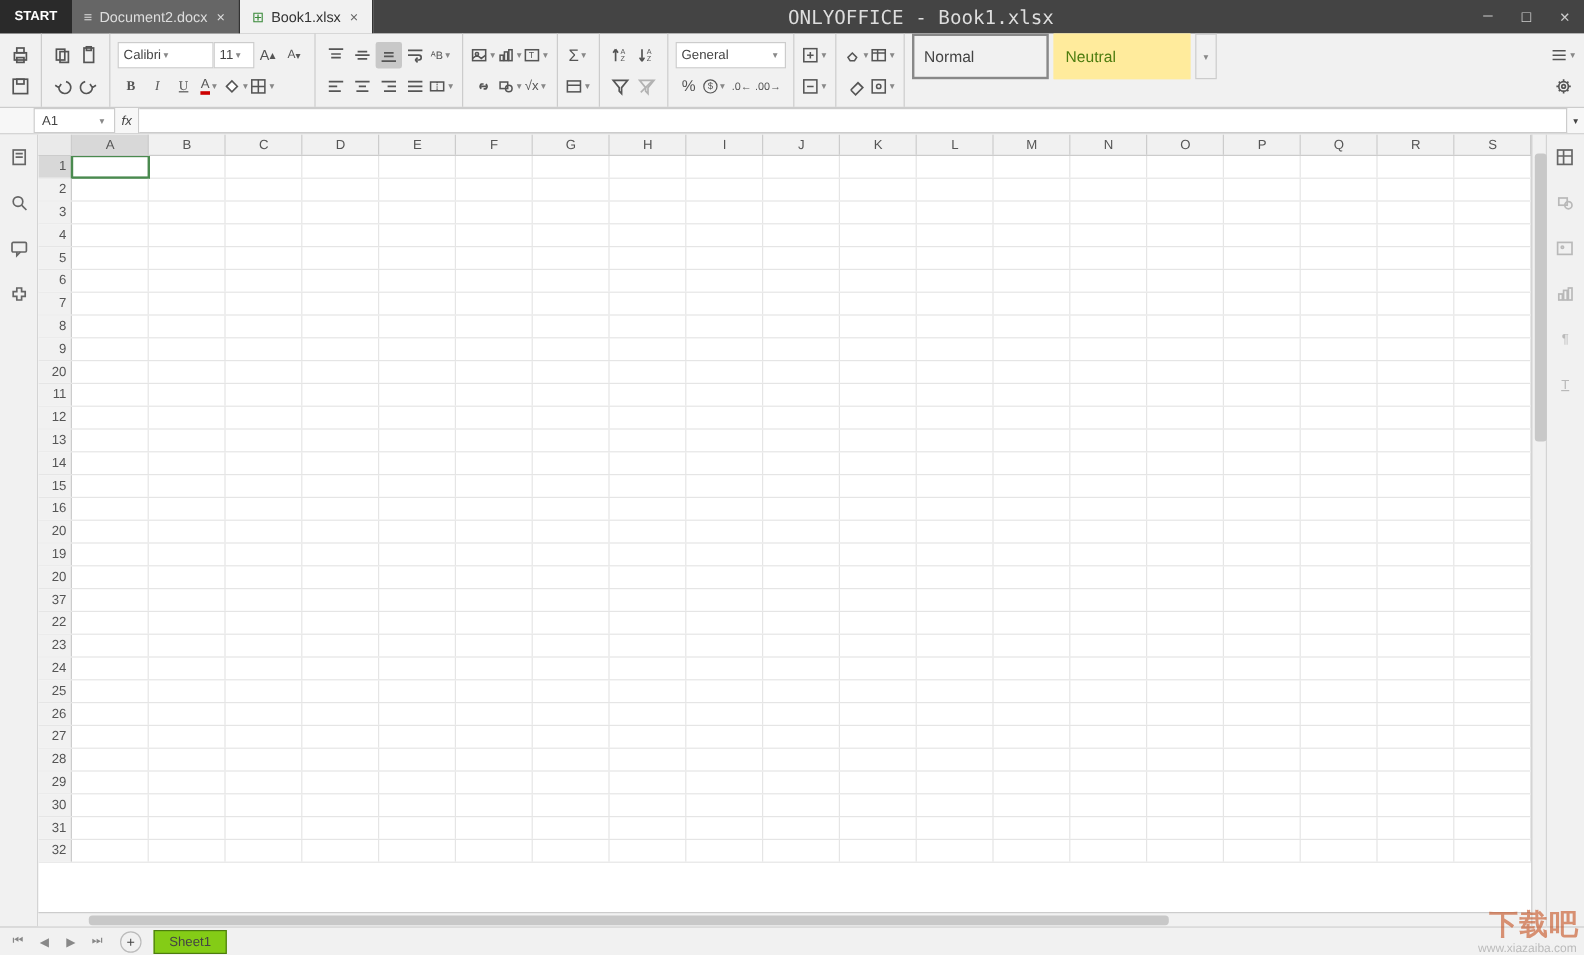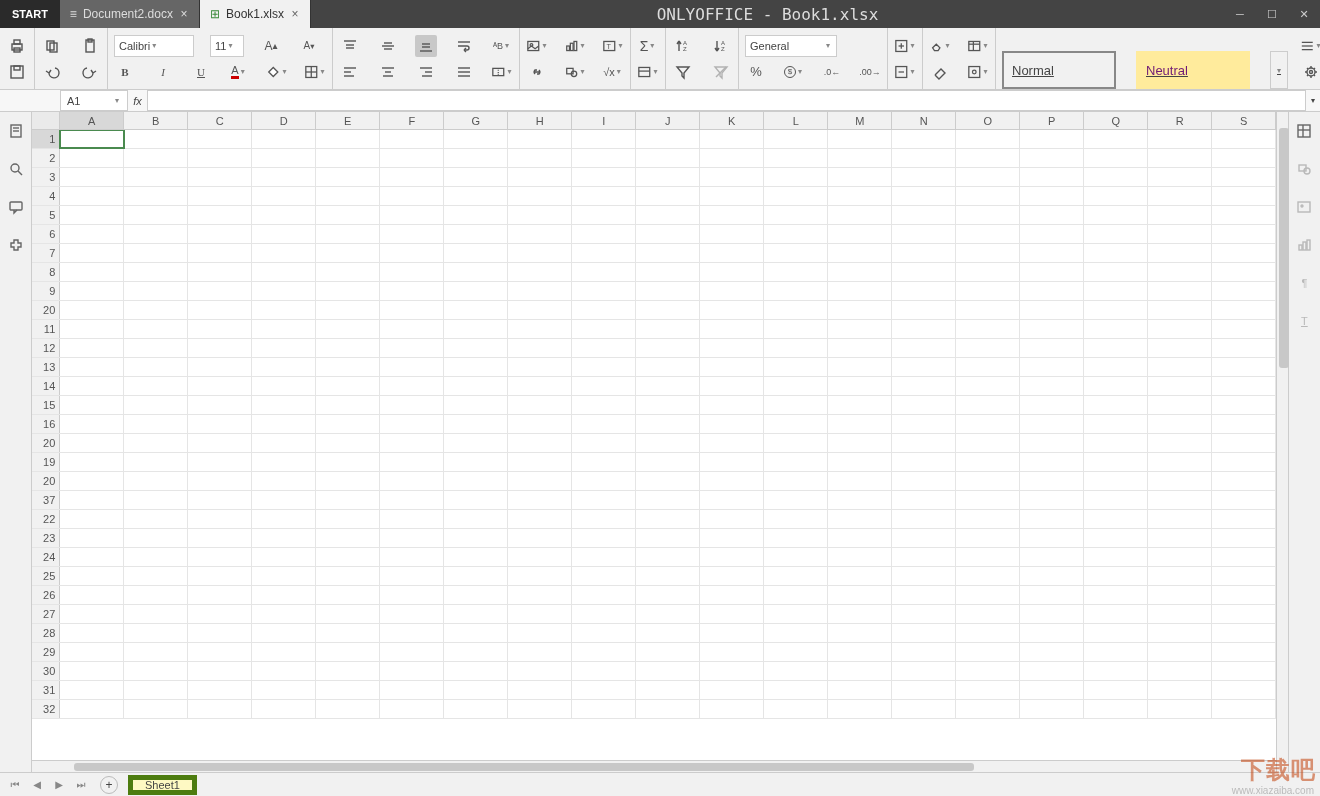--- a/index.html
+++ b/index.html
@@ -7,34 +7,34 @@
 .titlebar { height: 28px; background: #444; color: #fff; display: flex; align-items: stretch; }
 .start-btn { background: #2a2a2a; color: #fff; padding: 0 12px; display: flex; align-items: center; font-weight: bold; font-size: 11px; }
 .tab { display: flex; align-items: center; padding: 0 10px; background: #666; color: #ddd; font-family: monospace; font-size: 12px; border-right: 1px solid #333; height: 100%; gap: 6px; }
 .tab.active { background: #f1f1f1; color: #333; }
 .tab-close { width: 10px; text-align: center; cursor: pointer; }
 .title-center { flex: 1; display: flex; align-items: center; justify-content: center; color: #ddd; font-family: monospace; font-size: 16px; }
 .winctl { display: flex; }
 .winbtn { width: 32px; display: flex; align-items: center; justify-content: center; color: #ccc; }
 .toolbar-wrap { height: 62px; background: #f1f1f1; border-bottom: 1px solid #ccc; display: flex; }
 .tgroup { display: flex; flex-direction: column; padding: 5px 6px; border-right: 1px solid #ccc; gap: 4px; justify-content: center; }
-.trow { display: flex; align-items: center; gap: 16px; }
+.trow { display: flex; align-items: center; gap: 0; }
 .tbtn { width: 22px; height: 22px; display: flex; align-items: center; justify-content: center; color: #555; border-radius: 2px; }
 .tbtn.active { background: #c8c8c8; }
 .tsel { height: 22px; border: 1px solid #ccc; background: #fff; display: flex; align-items: center; padding: 0 4px; font-size: 11px; color: #444; }
 .tsel-font { width: 80px; }
 .tsel-size { width: 34px; }
 .tsel-num { width: 92px; }
 .drop { width: 6px; font-size: 8px; color: #888; margin-left: 2px; }
-.stylebox { display: flex; align-items: flex-end; gap: 20px; padding: 0 6px; text-decoration: underline; }
+.stylebox { display: flex; align-items: flex-start; gap: 4px; padding: 0 6px; }
 .style-item { width: 114px; height: 38px; border: 2px solid #888; display: flex; align-items: center; padding: 0 8px; font-size: 13px; }
-.style-neutral { background: #ffeb9c; color: #701a75; border-color: #ffeb9c; }
+.style-neutral { background: #ffeb9c; color: #4d7c0f; border-color: #ffeb9c; }
 .style-more { width: 18px; height: 38px; border: 1px solid #ccc; display: flex; align-items: center; justify-content: center; }
 .fxbar { height: 22px; background: #f7f7f7; border-bottom: 1px solid #ccc; display: flex; align-items: stretch; }
-.namebox { width: 68px; border: 1px solid #ccc; background: #fff; display: flex; align-items: center; padding: 0 6px; font-size: 11px; margin-left: 60px; }
+.namebox { width: 68px; border: 1px solid #ccc; background: #fff; display: flex; align-items: center; padding: 0 6px; font-size: 11px; margin-left: 28px; }
 .namebox .drop { margin-left: auto; }
 .fx-icon { width: 20px; display: flex; align-items: center; justify-content: center; font-style: italic; font-size: 11px; border-right: 1px solid #ccc; }
 .fx-input { flex: 1; background: #fff; border: 1px solid #ccc; border-left: none; padding: 0 4px; }
 .fx-expand { width: 14px; display: flex; align-items: center; justify-content: center; font-size: 8px; }
 .main { flex: 1; display: flex; overflow: hidden; }
 .leftbar { width: 40px; background: #f1f1f1; border-right: 1px solid #ccc; display: flex; flex-direction: column; align-items: center; padding-top: 8px; gap: 16px; }
 .leftbar .sbtn, .rightbar .sbtn { width: 22px; height: 22px; display: flex; align-items: center; justify-content: center; color: #666; }
 .rightbar { width: 40px; background: #f1f1f1; border-left: 1px solid #ccc; display: flex; flex-direction: column; align-items: center; padding-top: 8px; gap: 16px; }
 .sheet { flex: 1; display: flex; flex-direction: column; background: #fff; }
 .colhead { display: flex; height: 18px; border-bottom: 1px solid #ccc; background: #f1f1f1; }
@@ -45,21 +45,21 @@
 .row { display: flex; height: 19px; border-bottom: 1px solid #e5e5e5; }
 .rh { width: 28px; background: #f1f1f1; border-right: 1px solid #ccc; display: flex; align-items: center; justify-content: flex-end; padding-right: 4px; font-size: 11px; color: #555; }
 .rh.sel { background: #d8d8d8; }
 .cell { width: 64px; border-right: 1px solid #e5e5e5; }
 .cell.sel { outline: 2px solid #4a8a4f; outline-offset: -1px; }
 .vscroll { width: 14px; background: #f1f1f1; border-left: 1px solid #ccc; position: relative; }
 .vthumb { position: absolute; top: 16px; width: 10px; left: 2px; height: 240px; background: #c8c8c8; border-radius: 3px; }
 .hscroll { height: 12px; background: #f1f1f1; border-top: 1px solid #ccc; position: relative; }
 .hthumb { position: absolute; left: 42px; top: 2px; height: 8px; width: 900px; background: #c8c8c8; border-radius: 3px; }
 .statusbar { height: 24px; background: #f1f1f1; border-top: 1px solid #ccc; display: flex; align-items: center; padding: 0 6px; gap: 4px; }
-.sheet-tab { height: 20px; padding: 0 12px; display: flex; align-items: center; background: #fef9c3; border: 5px solid #4d7c0f; font-size: 11px; }
+.sheet-tab { height: 20px; padding: 0 12px; display: flex; align-items: center; background: #84cc16; border: 1px solid #4d7c0f; font-size: 11px; }
 .navbtn { width: 18px; height: 18px; display: flex; align-items: center; justify-content: center; color: #888; font-size: 10px; }
 .addbtn { width: 18px; height: 18px; border: 1px solid #bbb; border-radius: 50%; display: flex; align-items: center; justify-content: center; font-size: 12px; margin: 0 6px; }
 svg { stroke: currentColor; fill: none; stroke-width: 1.4; }
 .tbtn svg { width: 16px; height: 16px; }
 .watermark { position: absolute; right: 4px; bottom: 10px; color: #c2410c; font-size: 24px; font-weight: bold; font-family: "Microsoft YaHei",sans-serif; opacity: 0.55; pointer-events: none; letter-spacing: 1px; }
 .watermark-sub { position: absolute; right: 6px; bottom: 0px; color: #bbb; font-size: 10px; pointer-events: none; margin-top: 43px; }
 </style>
 </head>
 <body>
 

